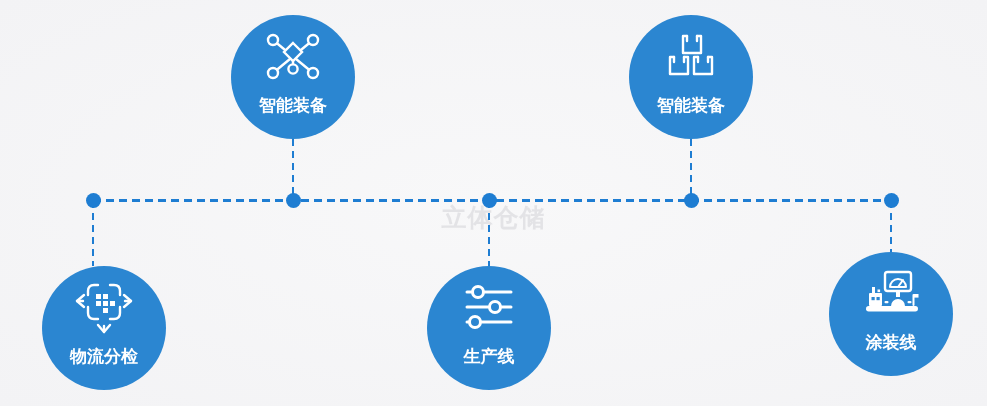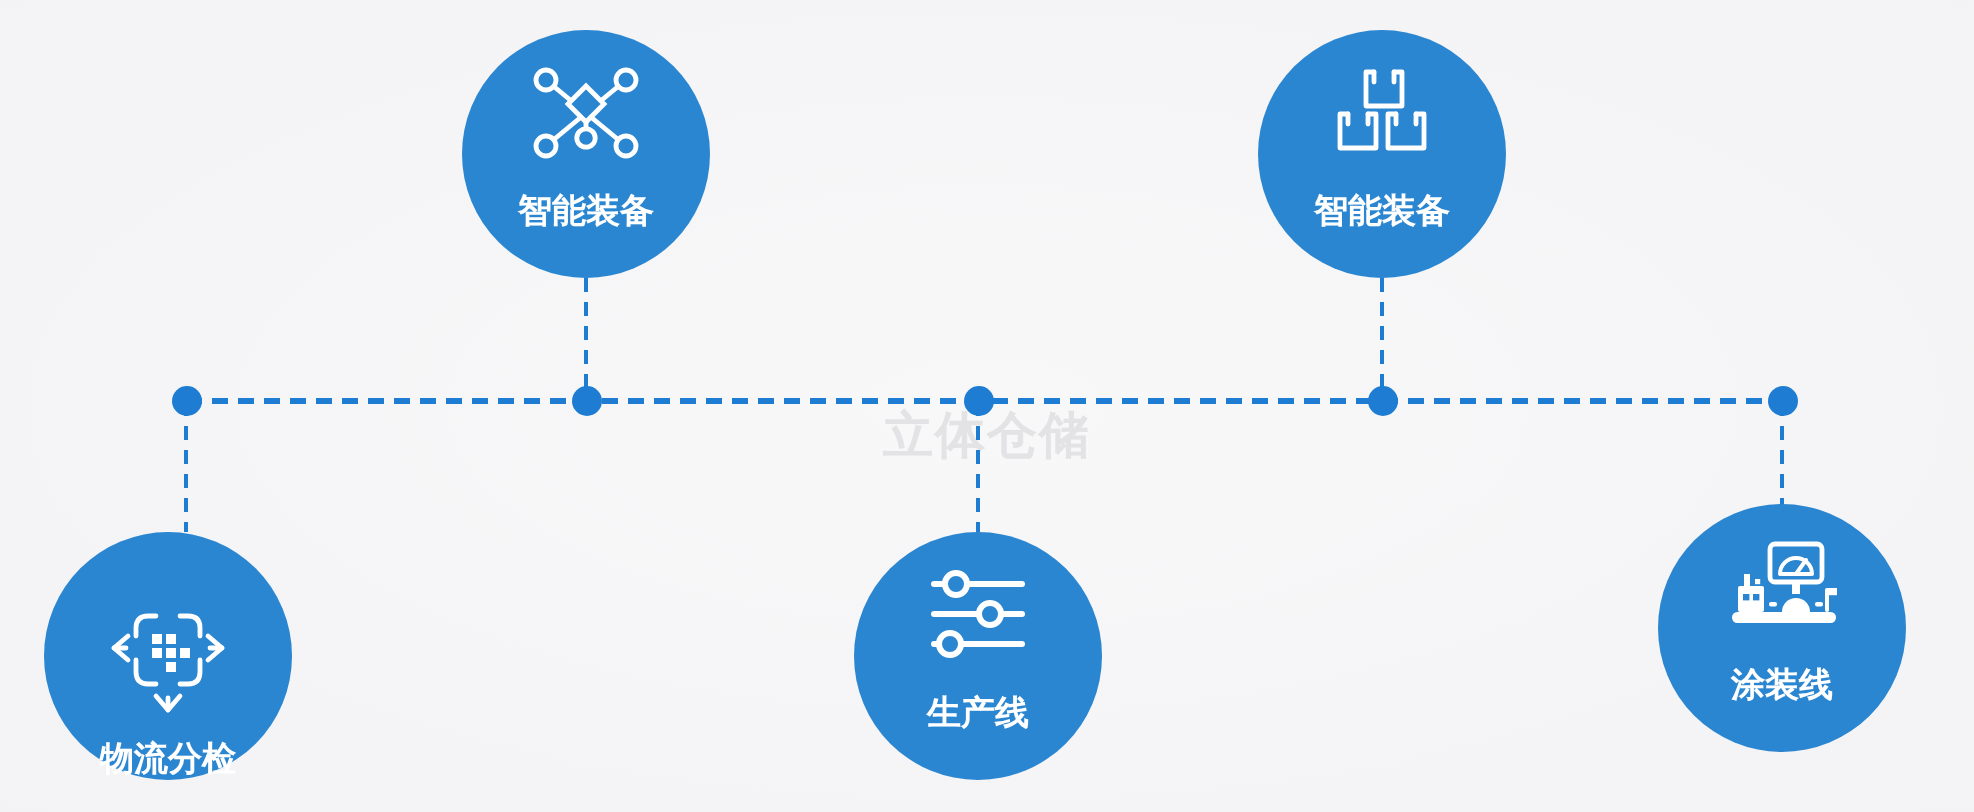--- a/index.html
+++ b/index.html
@@ -46,21 +46,21 @@
   }
   .node .icon{
     height:54px;display:flex;align-items:center;justify-content:center;
   }
   .node .label{
     margin-top:13px;font-size:17px;font-weight:bold;line-height:20px;
     color:var(--label-color);white-space:nowrap;
   }
   .pos-smart{left:231px;top:15px;}
   .pos-warehouse{left:629px;top:15px;}
-  .pos-sorting{left:22px;top:266px;justify-content:flex-end;}
+  .pos-sorting{left:42px;top:266px;}
   .pos-production{left:427px;top:266px;}
   .pos-painting{left:829px;top:252px;}
   
   .st{stroke:var(--icon-color);fill:none;stroke-width:2.4;stroke-linecap:round;stroke-linejoin:round;}
   .st3{stroke:var(--icon-color);fill:none;stroke-width:3;stroke-linecap:round;}
   .fw{fill:var(--icon-color);stroke:none;}
   .mask{fill:var(--node-fill);}
   .maskst{fill:var(--node-fill);stroke:var(--icon-color);stroke-width:2.4;}
 </style>
 </head>

